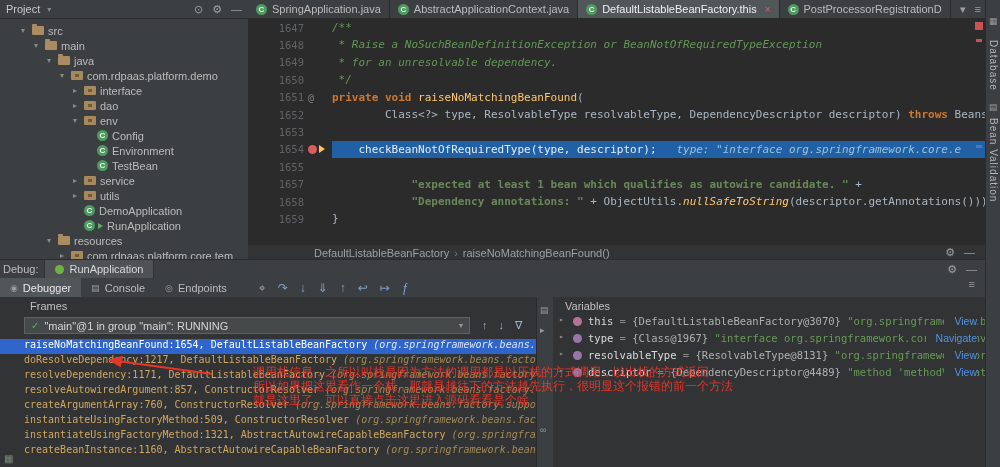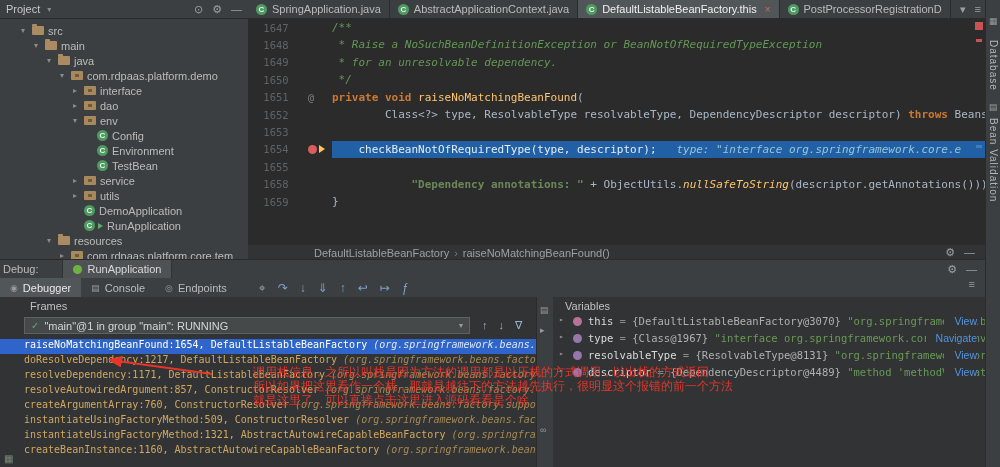--- a/index.html
+++ b/index.html
@@ -38,21 +38,21 @@
   .pkg::after{content:"";position:absolute;left:4px;top:3px;width:4px;height:3px;background:#6e5a3c;}
   .cls{width:11px;height:11px;border-radius:50%;background:#4e9b62;color:#eaf3ea;
        font:bold 8px "Liberation Sans",sans-serif;display:flex;align-items:center;justify-content:center;flex:none;}
   .runov{width:0;height:0;border-left:5px solid #5fad65;border-top:3px solid transparent;border-bottom:3px solid transparent;margin-left:-1px;flex:none;}
 
   
   #editor{position:absolute;left:248px;top:19px;width:737px;height:226px;background:#2b2b2b;overflow:hidden;}
   .cl{display:flex;height:17.4px;}
   .gut{flex:0 0 84px;display:flex;align-items:center;box-sizing:border-box;
        font:10.5px "DejaVu Sans Mono",monospace;color:#606366;}
-  .ln{flex:1;text-align:center;}
+  .ln{flex:1;text-align:right;}
   .gz{flex:0 0 28px;display:flex;align-items:center;gap:2px;padding-left:4px;box-sizing:border-box;}
   .gic{color:#808080;font-size:10px;}
   .bp{width:9px;height:9px;border-radius:50%;background:#db5c5c;}
   .ep{width:0;height:0;border-left:6px solid #ffc45a;border-top:4px solid transparent;border-bottom:4px solid transparent;}
   .cbody{flex:1;white-space:pre;overflow:hidden;font:11px "DejaVu Sans Mono",monospace;
          color:#a9b7c6;line-height:17.4px;}
   .cl.cur .cbody{background:#2160a5;color:#e3ecf7;}
   .sg-kw{color:#cc7832;font-weight:bold;}
   .sg-m{color:#ffc66d;}
   .sg-cm{color:#629755;font-style:italic;}
@@ -64,21 +64,21 @@
   .cur-dash{position:absolute;right:3px;top:126px;width:6px;height:3px;background:#3f7cc1;}
 
   
   #crumbs{left:248px;top:245px;width:737px;height:14px;background:#313335;color:#9da0a2;
           display:flex;align-items:center;padding-left:66px;border-top:1px solid #323232;}
   #crumbs .sep{margin:0 5px;color:#7a7a7a;}
   #crumb-icons{margin-left:auto;display:flex;padding-right:10px;}
 
   
   #debug{left:0;top:259px;width:985px;height:208px;border-top:1px solid #2b2b2b;}
-  .dbg-header{position:absolute;left:0;top:0;width:100%;height:18px;display:flex;align-items:center;gap:18px;}
+  .dbg-header{position:absolute;left:0;top:0;width:100%;height:18px;display:flex;align-items:center;}
   .dbg-label{padding:0 6px 0 3px;color:#bbbbbb;}
   .sess-tab{display:flex;align-items:center;gap:5px;height:18px;padding:0 10px;background:#4e5254;
             border-left:1px solid #323232;border-right:1px solid #323232;color:#d8d8d8;}
   .leaf{width:9px;height:9px;border-radius:50%;background:#6db33f;flex:none;}
   #dbg-header-icons{margin-left:auto;display:flex;align-items:center;padding-right:8px;}
 
   .dbg-tabs{position:absolute;left:0;top:18px;width:100%;height:19px;display:flex;align-items:stretch;
             border-bottom:1px solid #323232;}
   .dtab{display:flex;align-items:center;gap:5px;padding:0 10px;color:#bbbbbb;white-space:nowrap;}
   .dtab.active{background:#515658;color:#e8e8e8;}
@@ -314,20 +314,27 @@
         </div>
         <div class="cl">
           <span class="gut">
             <span class="ln">1655</span>
             <span class="gz"></span>
           </span>
           <span class="cbody"></span>
         </div>
         <div class="cl">
           <span class="gut">
+            <span class="ln">1657</span>
+            <span class="gz"></span>
+          </span>
+          <span class="cbody"><span class="sg-p">            </span><span class="sg-s">"expected at least 1 bean which qualifies as autowire candidate. "</span><span class="sg-p"> +</span></span>
+        </div>
+        <div class="cl">
+          <span class="gut">
             <span class="ln">1658</span>
             <span class="gz"></span>
           </span>
           <span class="cbody"><span class="sg-p">            </span><span class="sg-s">"Dependency annotations: "</span><span class="sg-p"> + ObjectUtils.</span><span class="sg-sm">nullSafeToString</span><span class="sg-p">(descriptor.getAnnotations()));</span></span>
         </div>
         <div class="cl">
           <span class="gut">
             <span class="ln">1659</span>
             <span class="gz"></span>
           </span>

